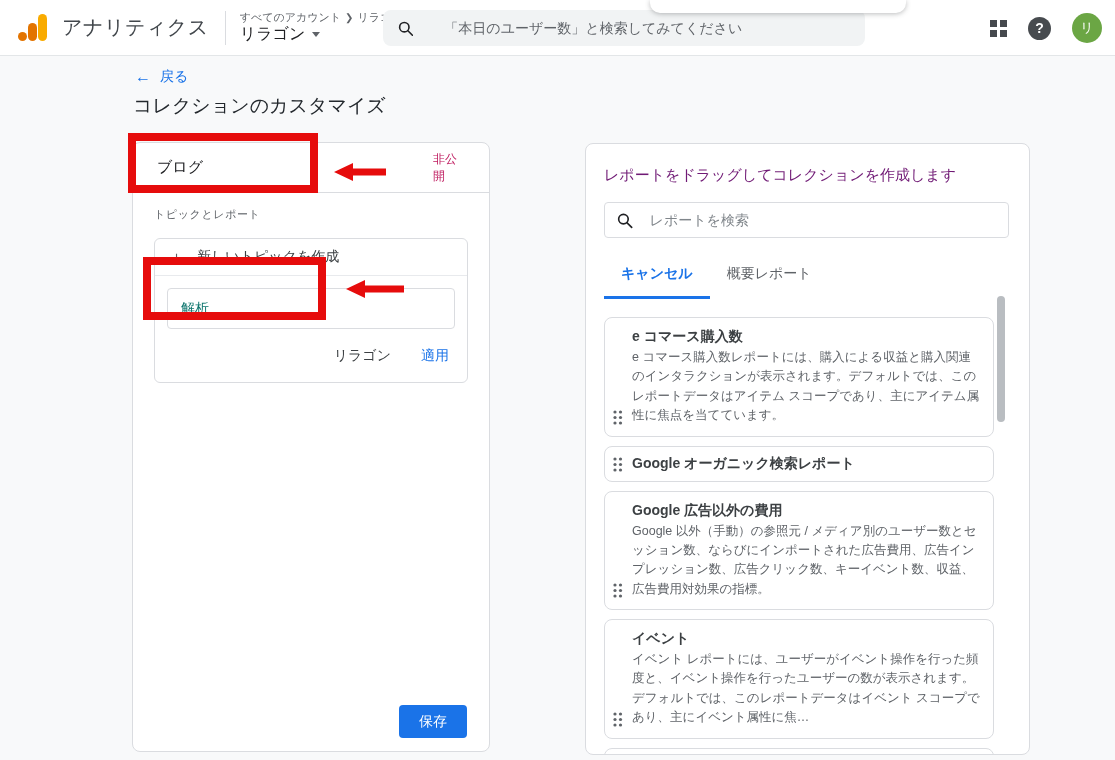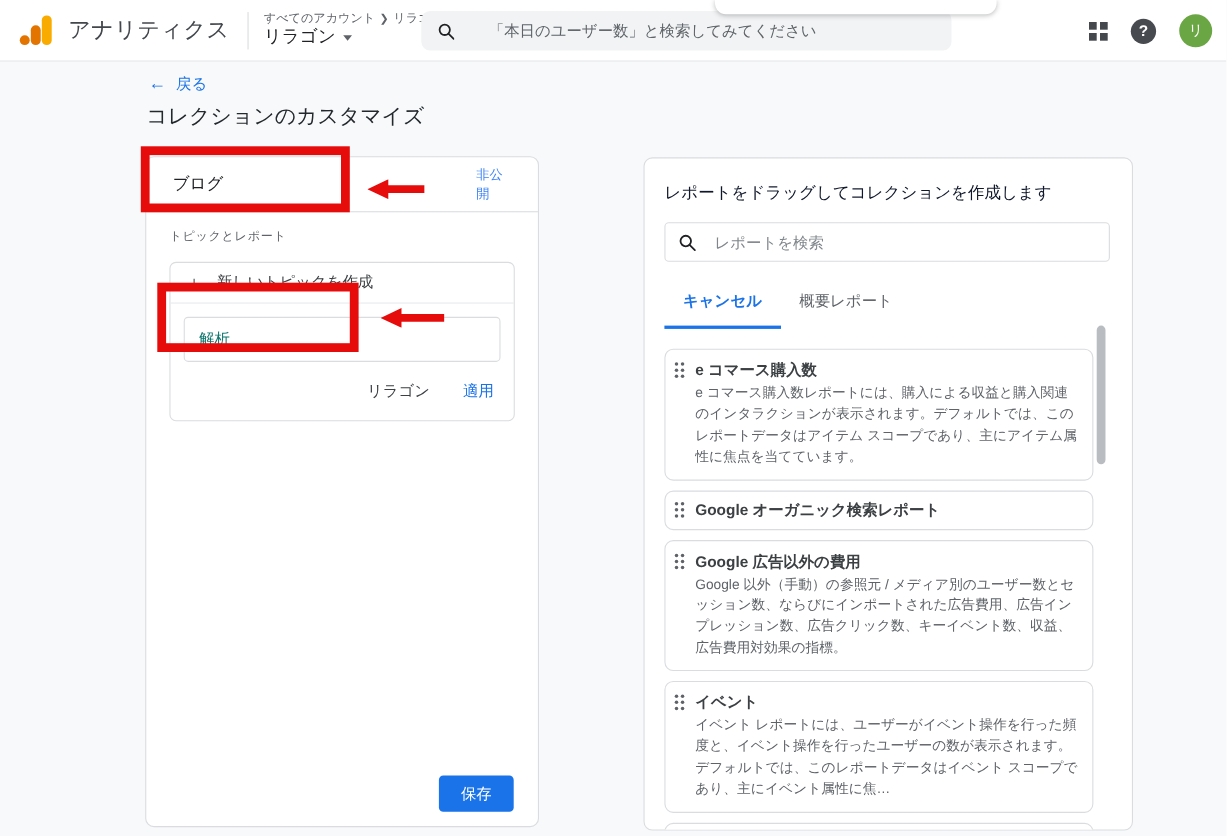--- a/index.html
+++ b/index.html
@@ -40,52 +40,52 @@
                align-items:center; gap:9px; cursor:pointer; z-index:1; }
   .back-arrow { font-size:16px; }
   .page-title { position:absolute; left:133px; top:93px; font-size:19px; color:#23282d; z-index:1; }
 
   
   .editor-card { position:absolute; left:132px; top:142px; width:358px; height:610px; background:#fff;
                  border:1px solid #dadce0; border-radius:8px; z-index:1; }
   .editor-head { height:50px; border-bottom:1px solid #dadce0; display:flex; align-items:center;
                  justify-content:space-between; padding:0 24px; }
   .collection-name { font-size:15px; color:#202124; }
-  .visibility { width:32px; font-size:12px; color:#3b82f6; line-height:1.35; }
+  .visibility { width:32px; font-size:12px; color:#be185d; line-height:1.35; }
   .editor-body { padding:14px 21px 0; }
   .topics-label { font-size:11px; color:#5f6368; letter-spacing:0.6px; }
   .new-topic-box { border:1px solid #dadce0; border-radius:6px; margin-top:16px; }
   .nt-head { display:flex; align-items:center; gap:12px; padding:9px 13px; border-bottom:1px solid #e8eaed;
              font-size:14px; color:#3c4043; cursor:pointer; }
   .plus-glyph { font-size:17px; color:#5f6368; line-height:1; }
   .nt-body { padding:12px 12px 0; }
   .topic-input { width:100%; height:41px; border:1px solid #dadce0; border-radius:4px; padding:0 13px;
                  font-size:14px; color:#0f766e; outline:none; font-family:inherit; }
   .nt-actions { display:flex; justify-content:flex-end; align-items:center; gap:30px; padding:18px 18px 17px; }
   .btn-text { font-size:14px; cursor:pointer; background:none; border:none; font-family:inherit; padding:0; }
   .btn-cancel { color:#3c4043; }
   .btn-apply { color:#1a73e8; }
   .save-btn { position:absolute; right:22px; bottom:13px; width:68px; height:33px; background:#1a73e8;
               color:#fff; border:none; border-radius:4px; font-size:14px; cursor:pointer; font-family:inherit; }
 
   
   .library-card { position:absolute; left:585px; top:143px; width:445px; height:612px; background:#fff;
                   border:1px solid #dadce0; border-radius:8px; padding:22px 18px; z-index:1; overflow:hidden; }
-  .library-title { font-size:15px; color:#0f172a; }
+  .library-title { font-size:15px; color:#701a75; }
   .lib-search { margin-top:17px; height:36px; border:1px solid #dadce0; border-radius:4px; display:flex;
                 align-items:center; gap:15px; padding:17px 12px; width:405px; }
   .lib-search input { border:none; outline:none; font-size:14px; color:#3c4043; width:100%; font-family:inherit; }
   .lib-search input::placeholder { color:#80868b; opacity:1; }
   .tabs { display:flex; margin-top:27px; }
   .tab { font-size:14px; padding:0 17px 13px; cursor:pointer; }
   .tab.active { color:#1a73e8; font-weight:bold; border-bottom:3px solid #1a73e8; }
   .tab.inactive { color:#5f6368; }
   .report-list { margin-top:18px; }
   .report-item { width:390px; border:1px solid #dadce0; border-radius:8px; margin-bottom:9px; display:flex;
-                 align-items:flex-start; gap:9px; padding:10px 12px 10px 7px; background:#fff; cursor:grab; }
+                 align-items:flex-end; gap:9px; padding:10px 12px 10px 7px; background:#fff; cursor:grab; }
   .report-item.single { padding-top:8px; padding-bottom:8px; }
   .drag-handle { flex:0 0 auto; display:flex; }
   .report-title { font-size:14px; font-weight:bold; color:#3c4043; }
   .report-desc { font-size:12.5px; color:#5f6368; line-height:1.55; margin-top:2px; }
   .scroll-thumb { position:absolute; right:24px; top:152px; width:8px; height:126px; background:#b9bdc1;
                   border-radius:4px; cursor:pointer; }
 
   
   .red-box { position:absolute; border:8px solid #e60c0c; z-index:6; }
   .red-box-1 { left:128px; top:133px; width:190px; height:60px; }

